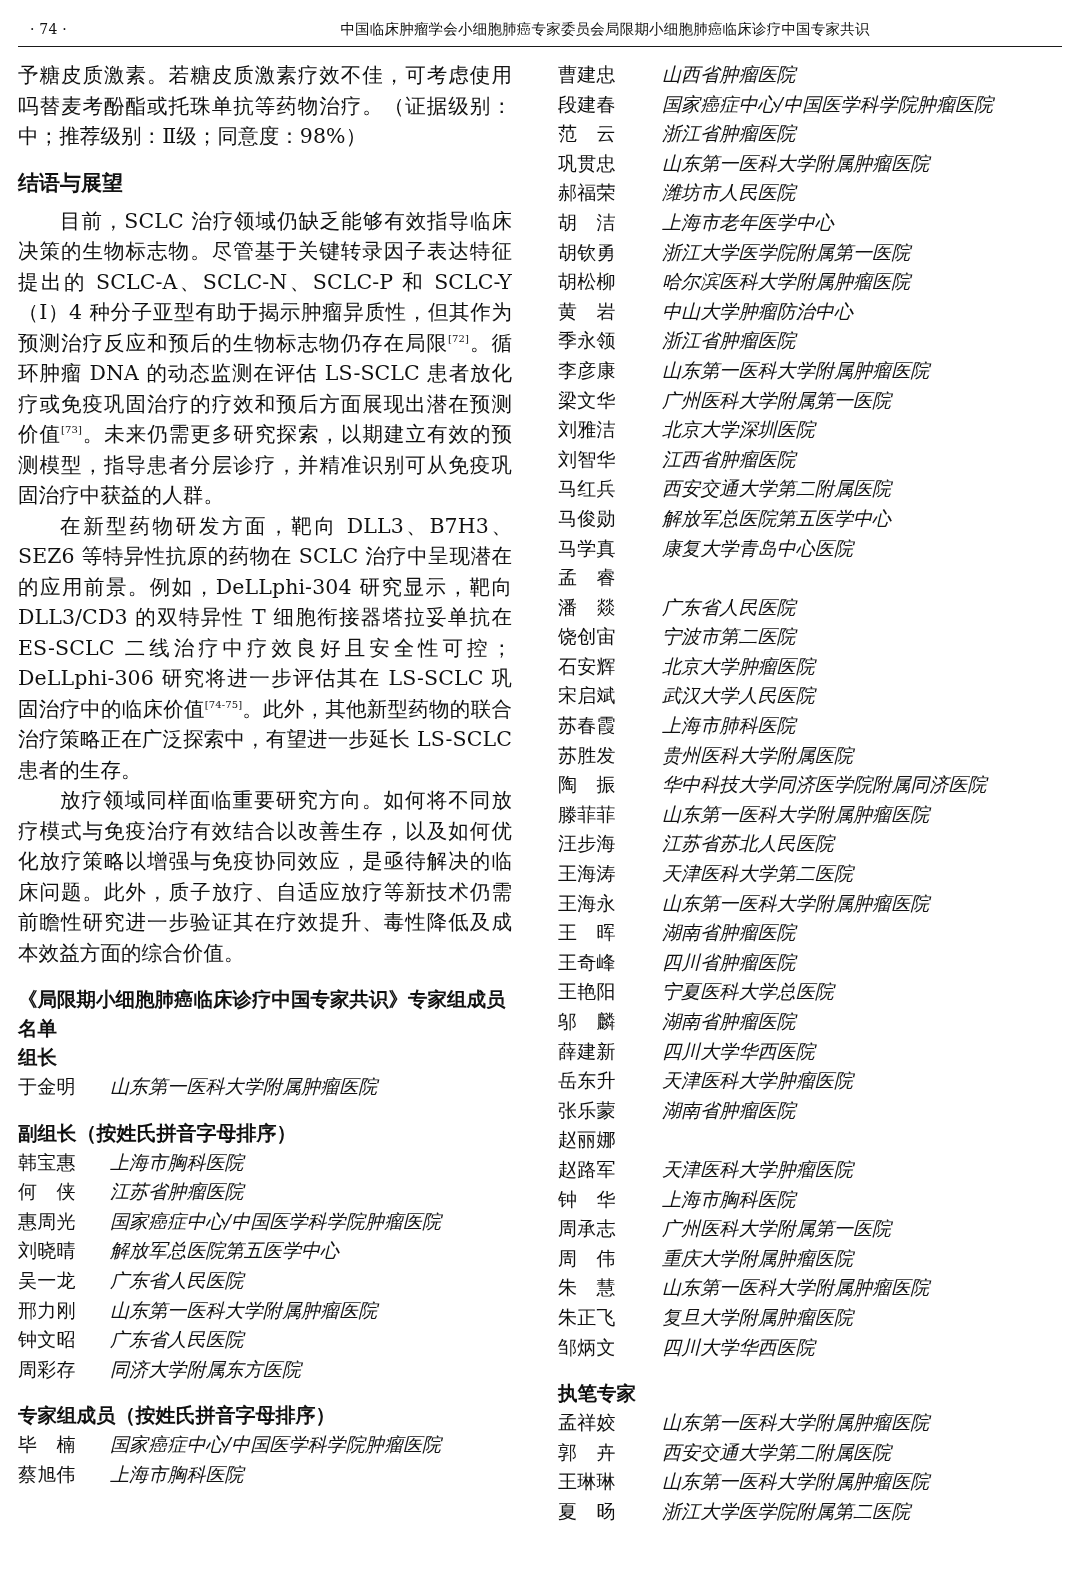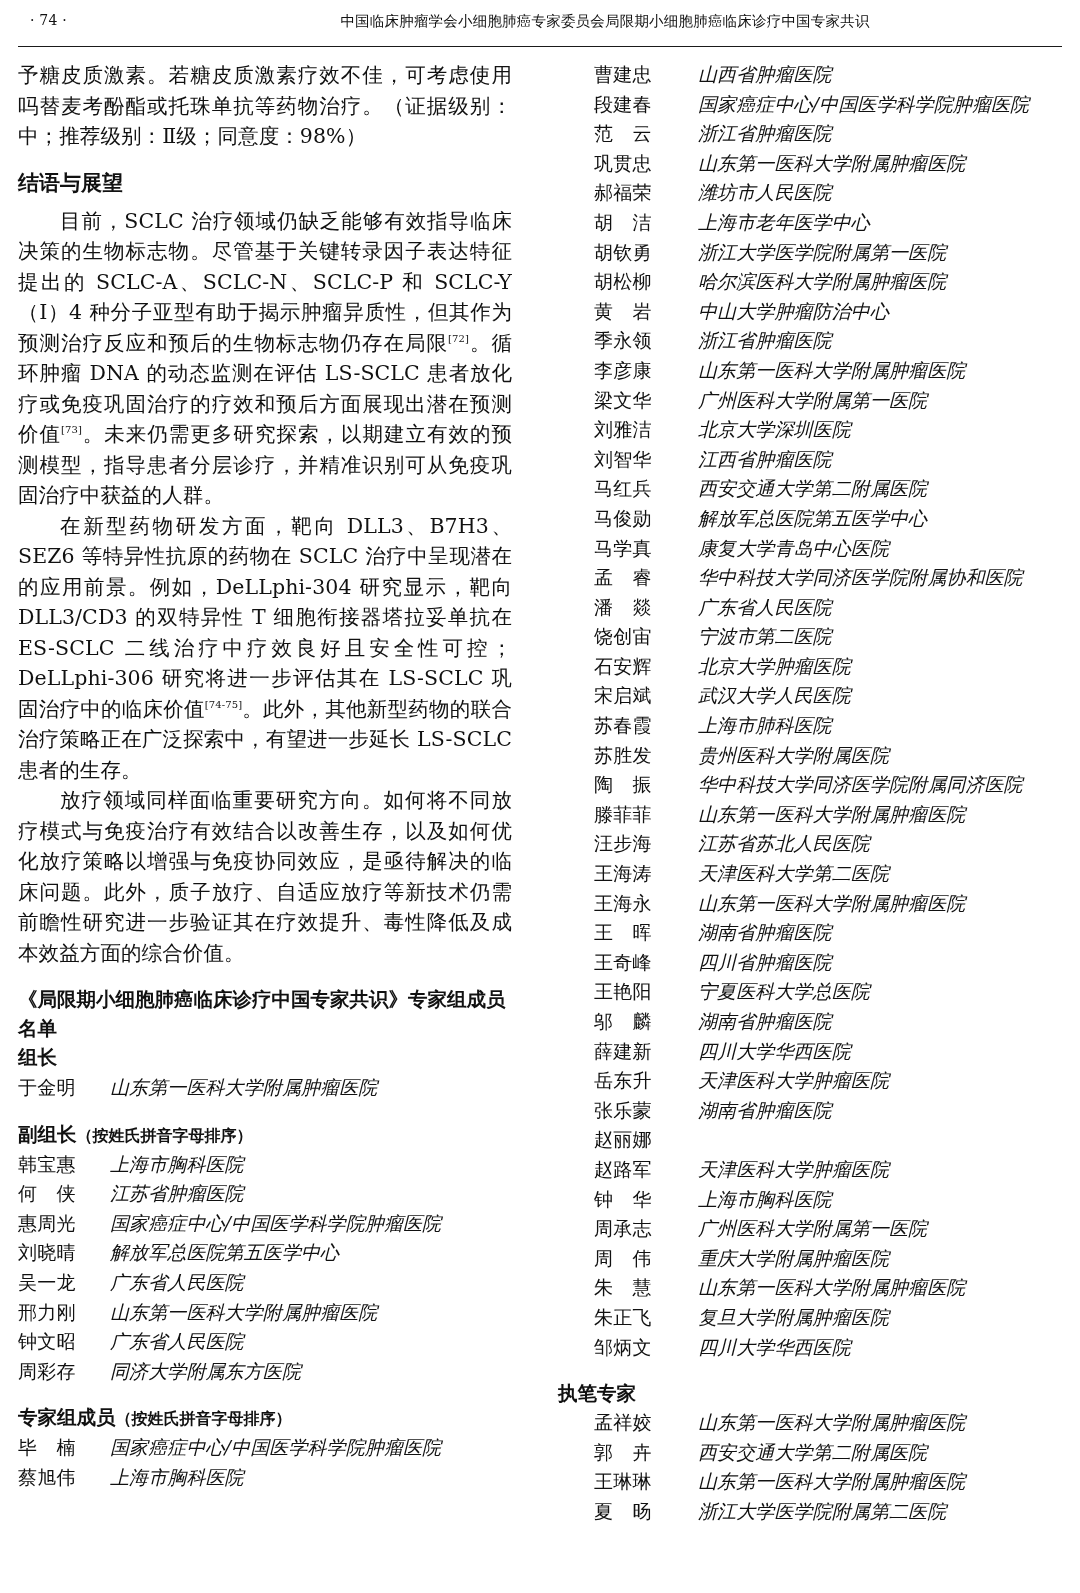--- a/index.html
+++ b/index.html
@@ -23,21 +23,21 @@
   }
 
   
   .runhead {
     position: absolute;
     top: 12px;
     left: 30px;
     right: 30px;
     height: 34px;
     display: flex;
-    align-items: flex-start;
+    align-items: center;
     font-size: 14.5px;
     letter-spacing: 0.2px;
   }
   .runhead .folio {
     width: 130px;
     font-size: 14px;
     color: #111;
     white-space: nowrap;
   }
   .runhead .titles {
@@ -104,21 +104,21 @@
     margin: 0;
   }
   .roster-sub {
     font-size: 19.5px;
     font-weight: bold;
     font-family: "DejaVu Sans", "Liberation Sans", sans-serif;
     margin: 0;
     line-height: 29px;
   }
   .roster-sub .note {
-    font-size: 16px;
+    font-size: 20px;
   }
 
   ul.people {
     list-style: none;
     margin: 0;
     padding: 0;
   }
   ul.people li {
     display: flex;
     align-items: baseline;
@@ -133,21 +133,20 @@
     letter-spacing: 0.2px;
   }
   ul.people li .aff {
     flex: 1;
     letter-spacing: 0.1px;
     font-style: italic;
   }
   .col.right ul.people li .nm {
     width: 104px;
     flex: 0 0 104px;
-    margin-left: 36px;
   }
 </style>
 </head>
 <body>
 
 <div class="page">
 
   <div class="runhead">
     <div class="folio">· 74 ·</div>
     <div class="titles">
@@ -306,21 +305,20 @@
           <li>
             <span class="nm">马俊勋</span>
             <span class="aff">解放军总医院第五医学中心</span>
           </li>
           <li>
             <span class="nm">马学真</span>
             <span class="aff">康复大学青岛中心医院</span>
           </li>
           <li>
             <span class="nm">孟　睿</span>
-            <span class="aff">华中科技大学同济医学院附属协和医院</span>
           </li>
           <li>
             <span class="nm">潘　燚</span>
             <span class="aff">广东省人民医院</span>
           </li>
           <li>
             <span class="nm">饶创宙</span>
             <span class="aff">宁波市第二医院</span>
           </li>
           <li>

